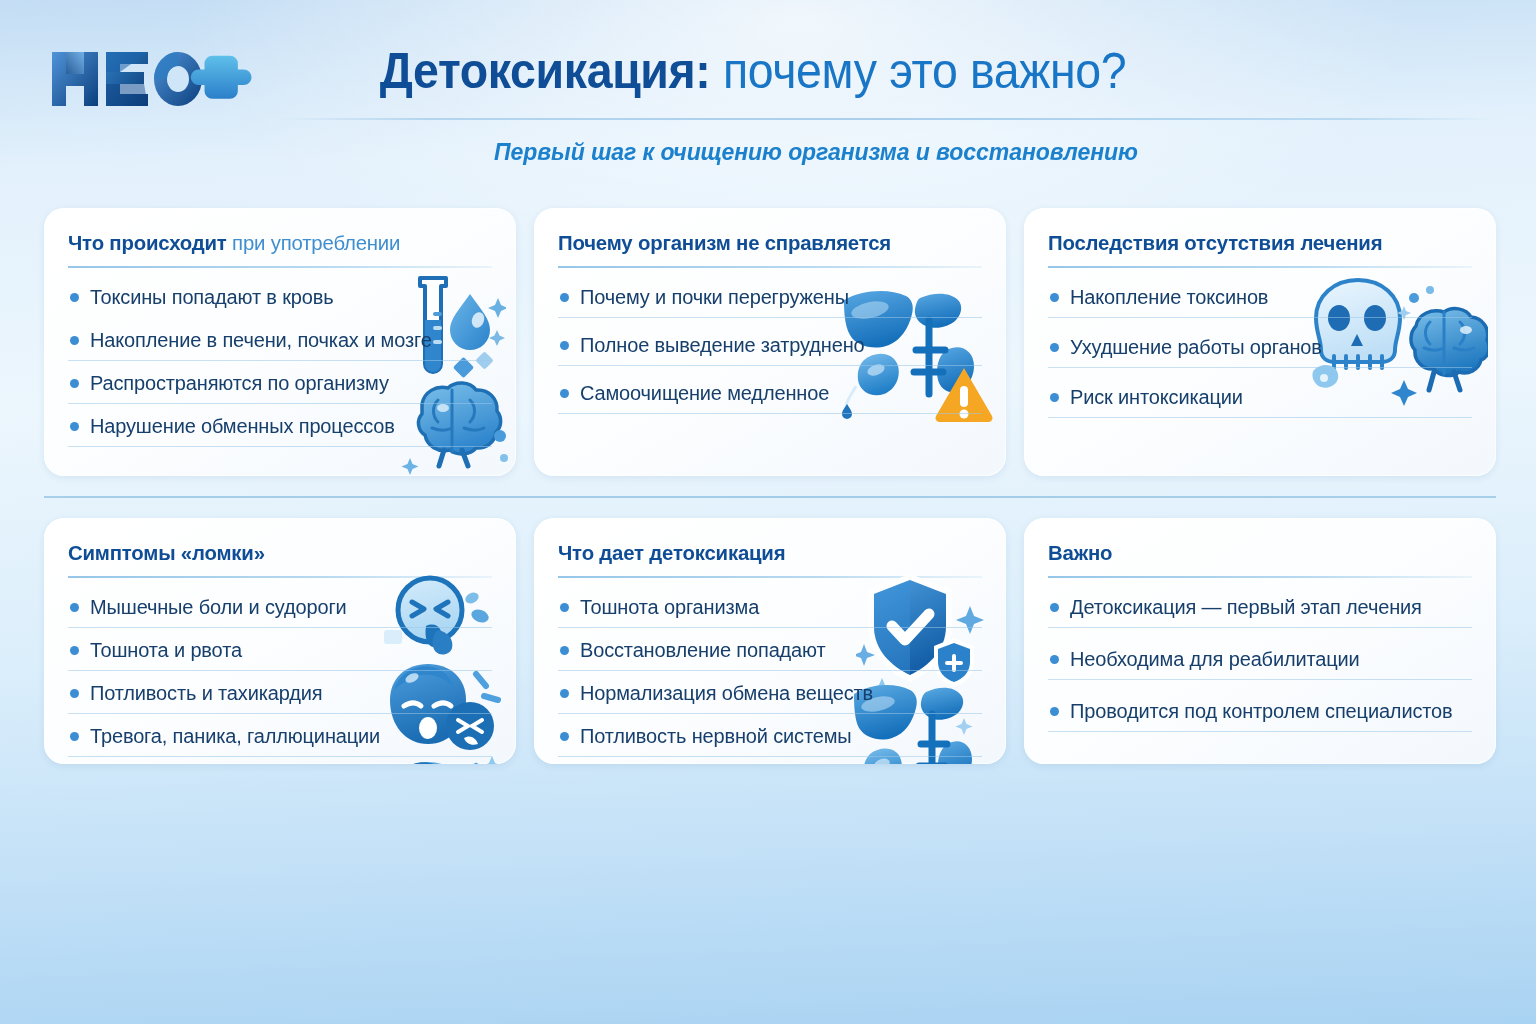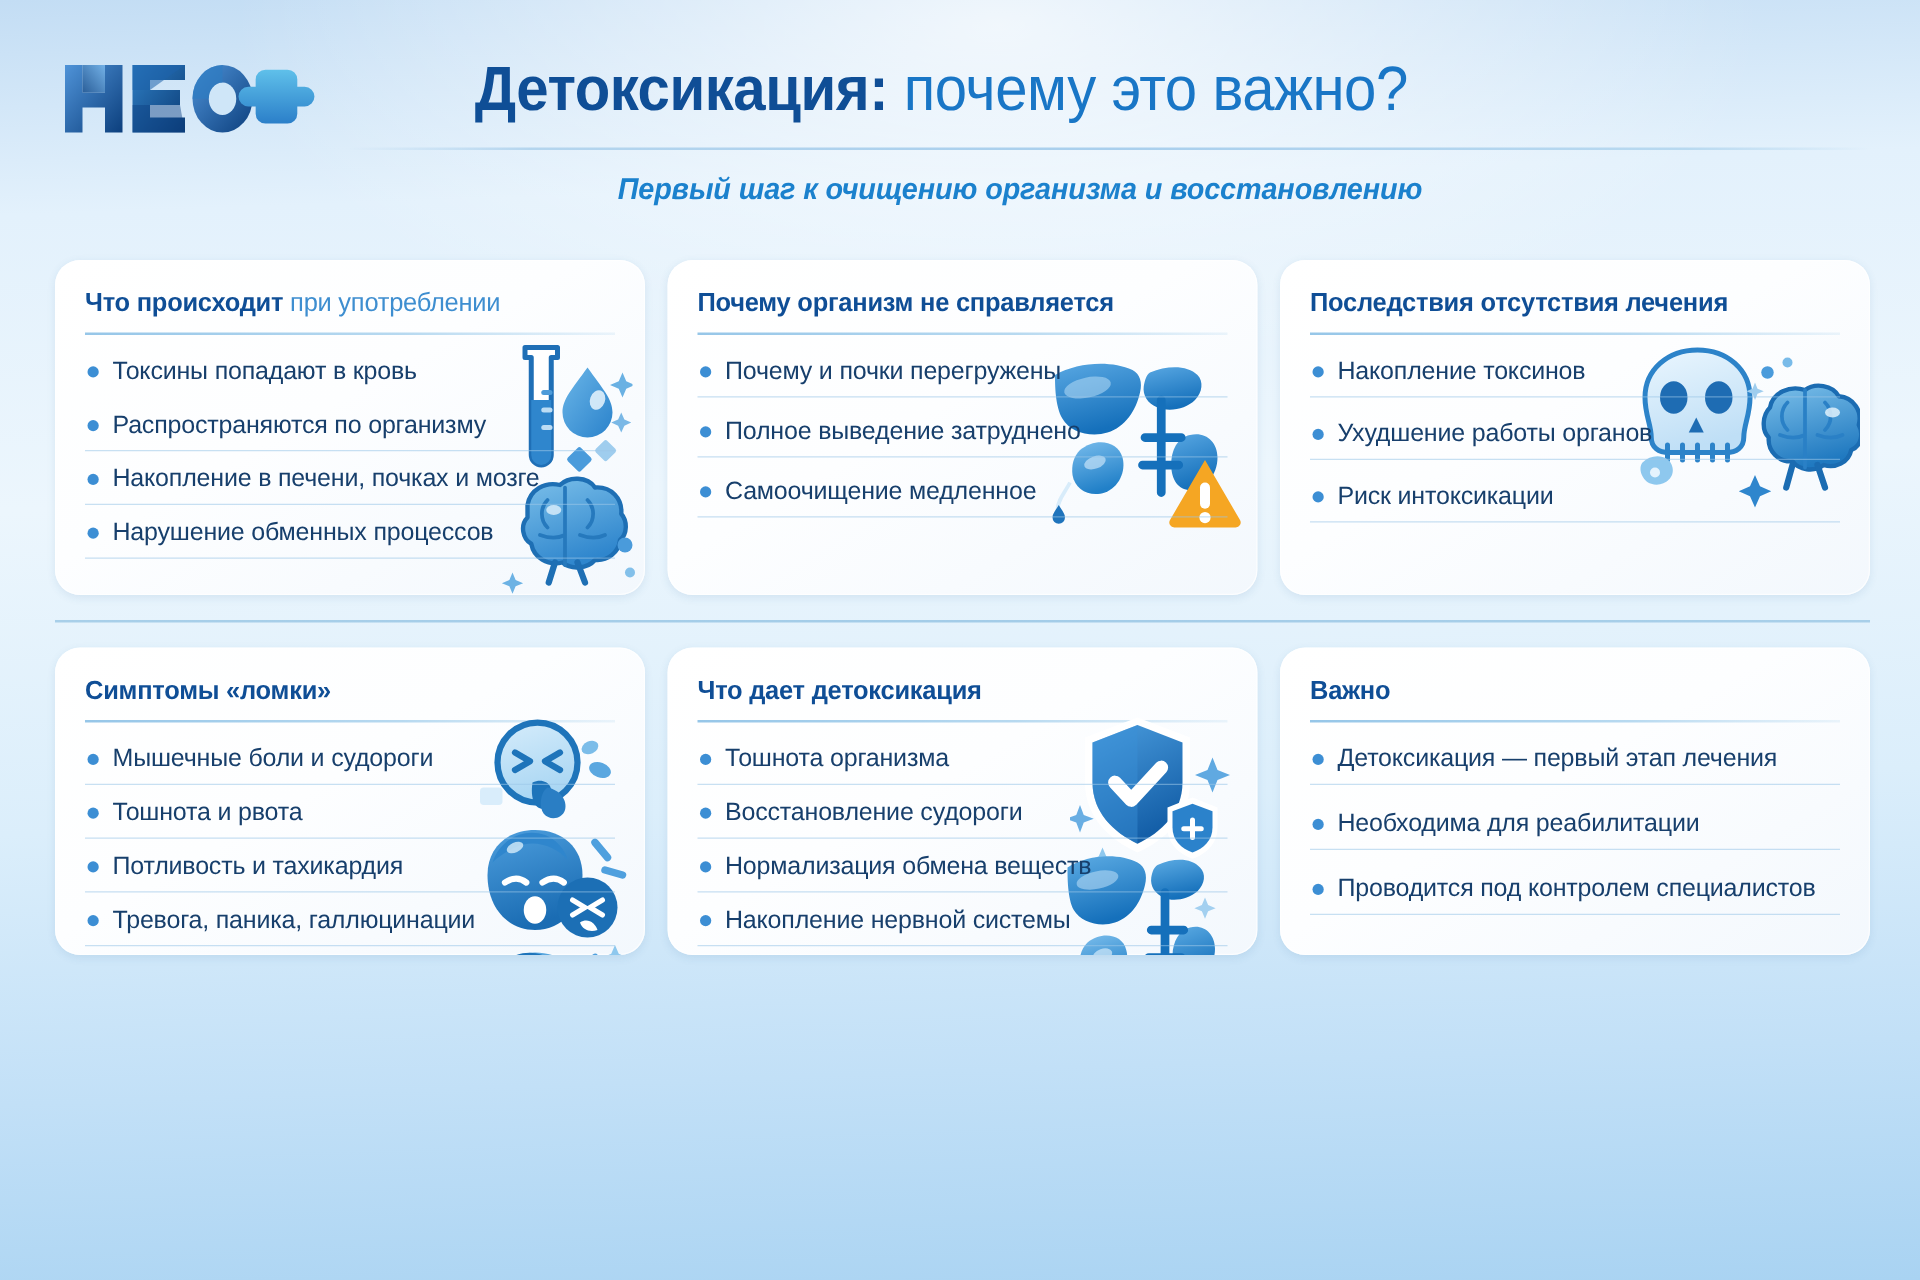--- a/index.html
+++ b/index.html
@@ -245,22 +245,22 @@
 
   <div class="row row-1">
 
     <div class="card c1">
       <div class="card-title">
         <span class="h-bold">Что происходит</span><span class="h-light"> при употреблении</span>
       </div>
       <div class="card-rule"></div>
       <ul class="bullets">
         <li>Токсины попадают в кровь</li>
+        <li>Накопление в печени, почках и мозге</li>
         <li>Распространяются по организму</li>
-        <li>Накопление в печени, почках и мозге</li>
         <li>Нарушение обменных процессов</li>
       </ul>
 
       <div class="art art-c1-tube">
         <svg viewBox="0 0 112 120">
           <defs>
             <linearGradient id="dropG" x1="0" y1="0" x2="1" y2="1">
               <stop offset="0" stop-color="#6bb6e8"></stop>
                 <stop offset="1" stop-color="#2a82cb"></stop>
             </linearGradient>
@@ -457,23 +457,23 @@
       </div>
     </div>
 
     <div class="card c5">
       <div class="card-title">
         <span class="h-bold">Что дает детоксикация</span><span class="h-light"></span>
       </div>
       <div class="card-rule"></div>
       <ul class="bullets">
         <li>Тошнота организма</li>
-        <li>Восстановление судороги</li>
+        <li>Восстановление попадают</li>
         <li>Нормализация обмена веществ</li>
-        <li>Накопление нервной системы</li>
+        <li>Потливость нервной системы</li>
         <li>Укрепление иммунитета</li>
       </ul>
 
       <div class="art art-c5-shield">
         <svg viewBox="0 0 128 124">
           <defs>
             <linearGradient id="shG" x1="0" y1="0" x2="0.4" y2="1">
               <stop offset="0" stop-color="#4a9cdd"></stop>
                 <stop offset="1" stop-color="#145fa8"></stop>
             </linearGradient>

